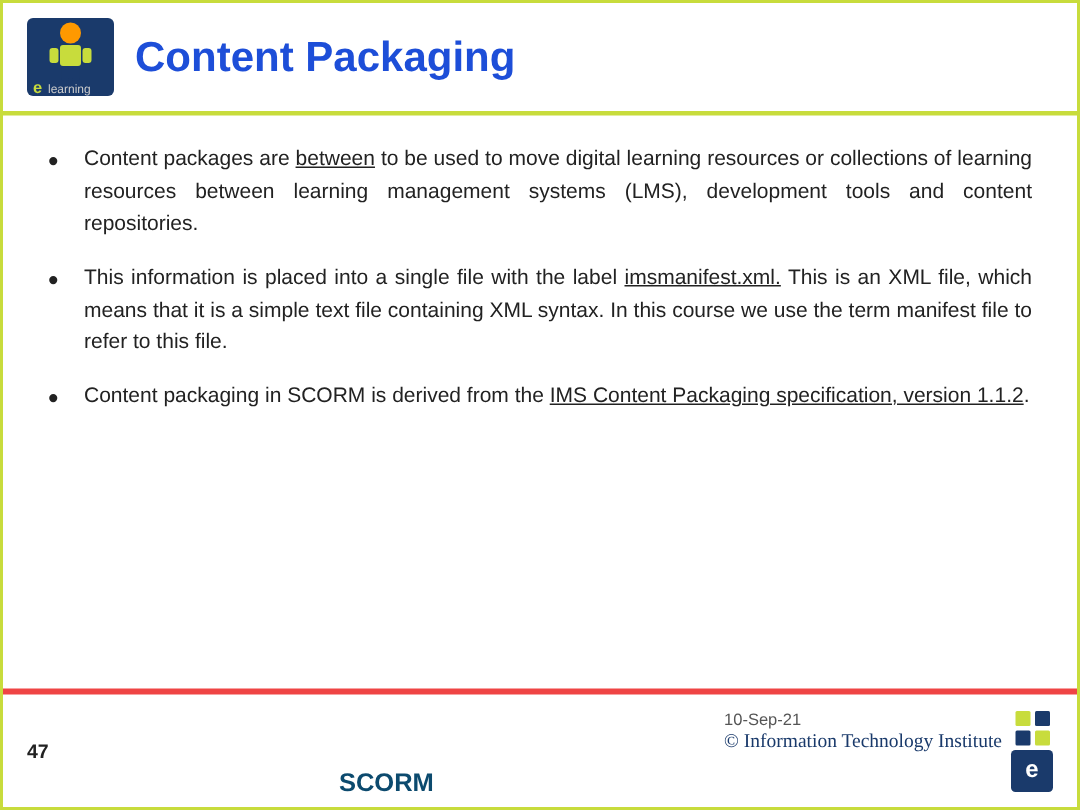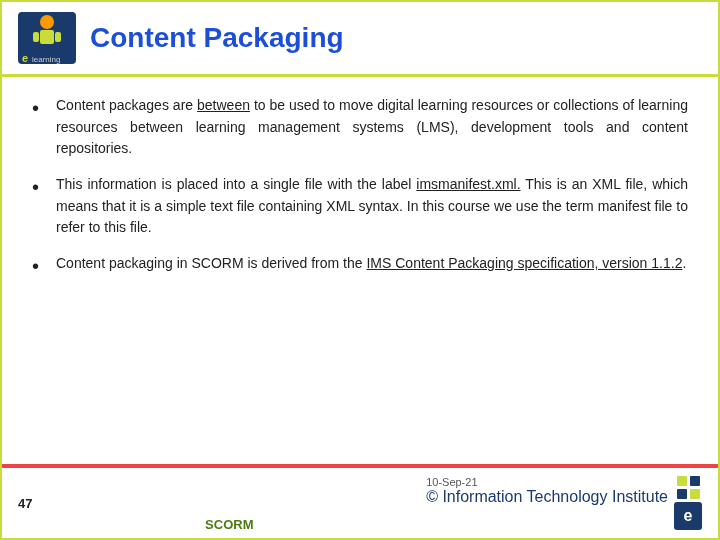--- a/index.html
+++ b/index.html
@@ -89,37 +89,38 @@
       border-top: 4px solid #ef4444;
       background: #fff;
       min-height: 36px;
     }
     .footer-left {
       font-size: 13px;
       color: #222;
       font-weight: bold;
     }
     .footer-center {
-      font-size: 13px;
-      color: #4d7c0f;
+      font-size: 17px;
+      color: #0c4a6e;
       font-weight: bold;
       margin-top: 43px;
     }
     .footer-right {
       display: flex;
       flex-direction: column;
       align-items: flex-end;
     }
     .footer-date {
       font-size: 11px;
       color: #555;
     }
     .footer-org {
-      font-size: 16px;
+      font-size: 13px;
       color: #1a3a6b;
+      font-family: Liberation Serif, serif;
     }
     .footer-logo {
       display: flex;
       align-items: flex-start;
       gap: 6px;
     }
     .e-box {
       width: 28px;
       height: 28px;
       background: #1a3a6b;

